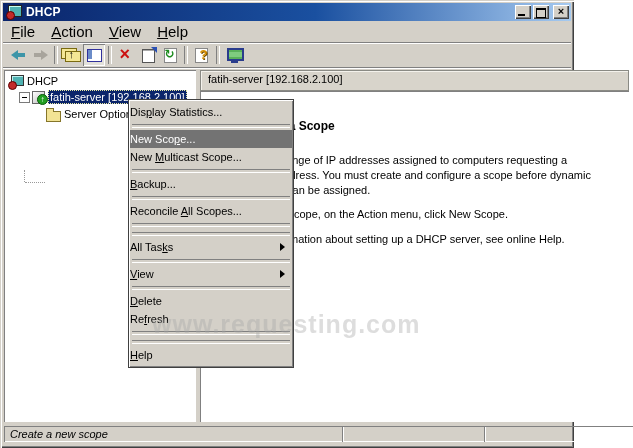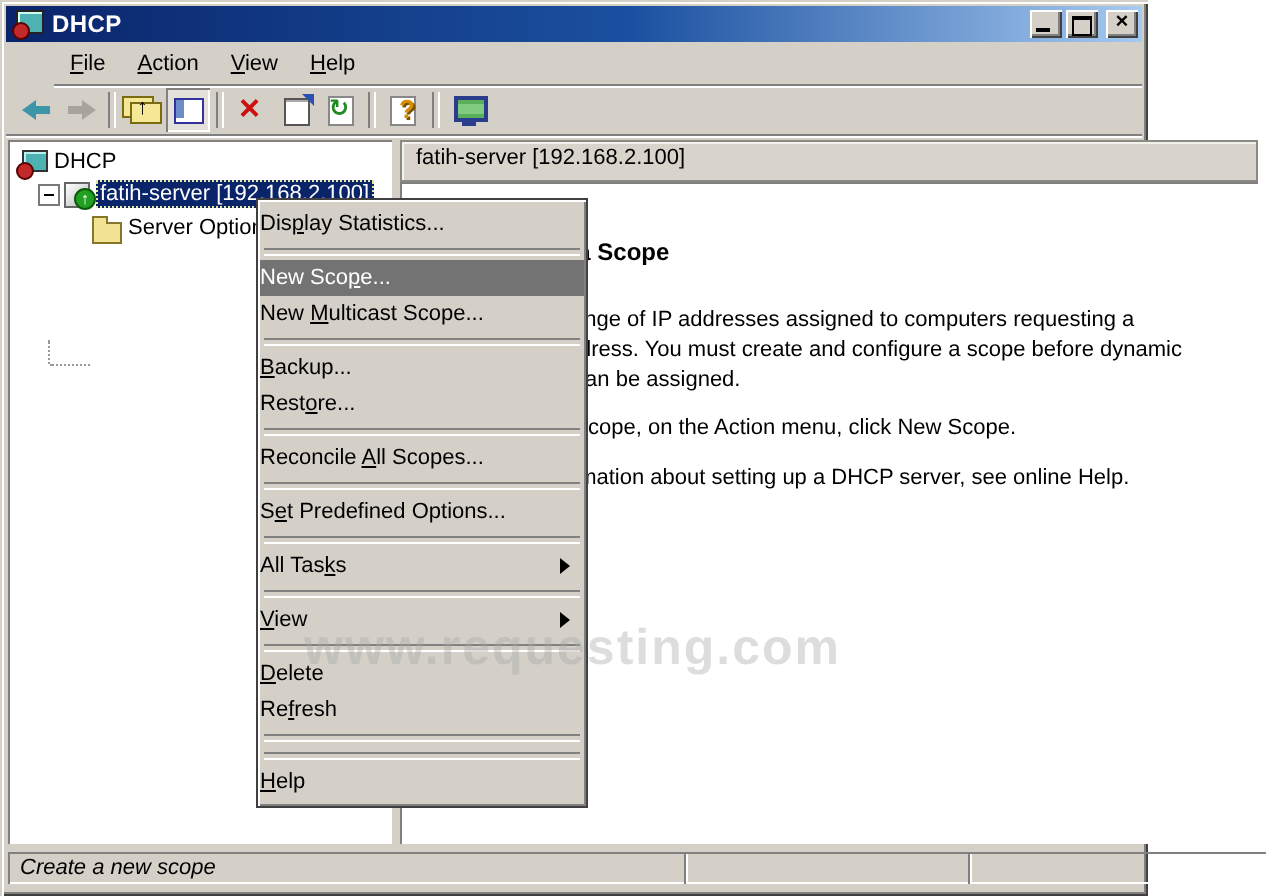--- a/index.html
+++ b/index.html
@@ -17,21 +17,21 @@
     background:#C22A2A;border:1px solid #5a0000;}
   .winbtns{margin-left:auto;display:flex;gap:2px;padding-right:2px;}
   .wbtn{width:16px;height:14px;background:#D4D0C8;position:relative;
     box-shadow:inset 1px 1px 0 #fff, inset -1px -1px 0 #404040, inset -2px -2px 0 #808080;}
   .wbtn.gap{margin-left:2px;}
   .g-min::after{content:"";position:absolute;left:3px;bottom:3px;width:7px;height:2px;background:#000;}
   .g-max::after{content:"";position:absolute;left:3px;top:3px;width:8px;height:7px;border:1px solid #000;border-top-width:2px;}
   .g-cls{font-size:11px;font-weight:bold;color:#000;text-align:center;line-height:13px;display:block;}
   
   .menubar{position:absolute;left:3px;top:21px;right:3px;height:21px;display:flex;align-items:center;
-    border-bottom:1px solid #808080;box-shadow:0 1px 0 #fff;font-size:11px;margin-left:24px;}
+    border-bottom:1px solid #808080;box-shadow:0 1px 0 #fff;font-size:15px;}
   .menuitem{padding:3px 8px;}
   .menuitem u{text-decoration:underline;}
   
   .toolbar{position:absolute;left:3px;top:43px;right:3px;height:24px;display:flex;align-items:center;
     border-bottom:1px solid #808080;box-shadow:0 1px 0 #fff;padding-left:4px;}
   .tbbtn{width:22px;height:22px;display:flex;align-items:center;justify-content:center;position:relative;}
   .tbbtn.pressed{box-shadow:inset 1px 1px 0 #808080, inset -1px -1px 0 #fff;background:#e3e1da;}
   .tbsep{width:2px;height:18px;margin:0 3px;border-left:1px solid #808080;border-right:1px solid #fff;}
   .tbicon{position:relative;width:17px;height:16px;display:inline-block;}
   .ic-back-arrow::before{content:"";position:absolute;left:1px;top:3px;border-top:5px solid transparent;
@@ -192,25 +192,23 @@
     </div>
   </div>
 
   <div class="context-menu" id="ctxmenu">
       <div class="cm-item">Dis<u>p</u>lay Statistics...</div>
       <div class="cm-sep"></div>
       <div class="cm-item hl">New Sco<u>p</u>e...</div>
       <div class="cm-item">New <u>M</u>ulticast Scope...</div>
       <div class="cm-sep"></div>
       <div class="cm-item"><u>B</u>ackup...</div>
-      <div class="cm-item">Rest<u>o</u>re...</div>
       <div class="cm-sep"></div>
       <div class="cm-item">Reconcile <u>A</u>ll Scopes...</div>
       <div class="cm-sep"></div>
-      <div class="cm-item">S<u>e</u>t Predefined Options...</div>
       <div class="cm-sep"></div>
       <div class="cm-item">All Tas<u>k</u>s<span class="subarrow"></span></div>
       <div class="cm-sep"></div>
       <div class="cm-item"><u>V</u>iew<span class="subarrow"></span></div>
       <div class="cm-sep"></div>
       <div class="cm-item"><u>D</u>elete</div>
       <div class="cm-item">Re<u>f</u>resh</div>
       <div class="cm-sep"></div>
       <div class="cm-sep"></div>
       <div class="cm-item"><u>H</u>elp</div>

